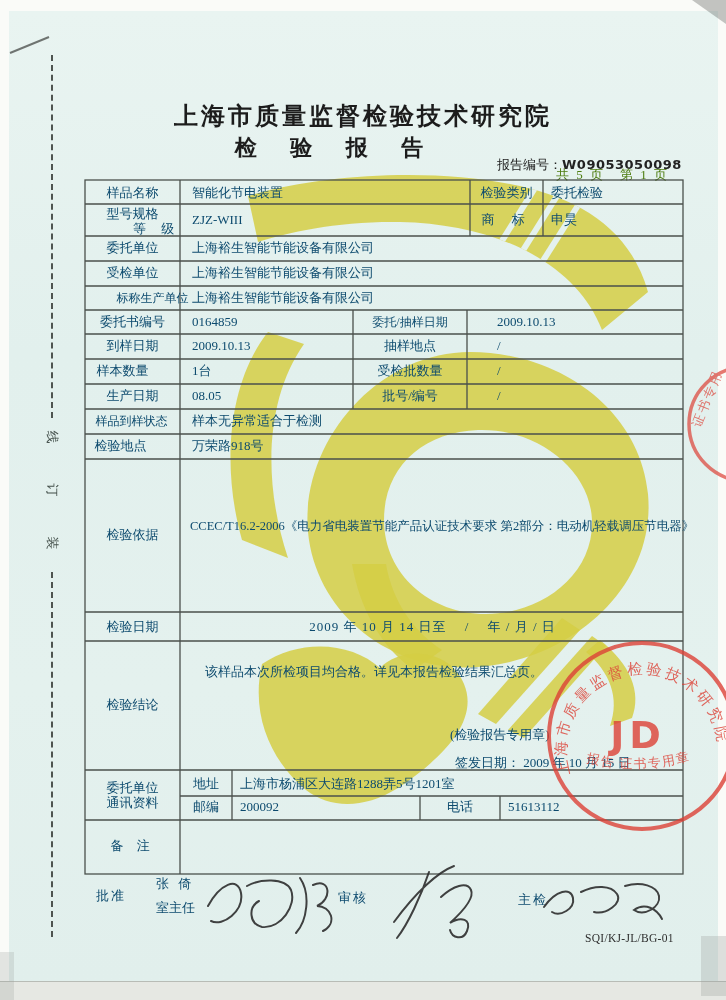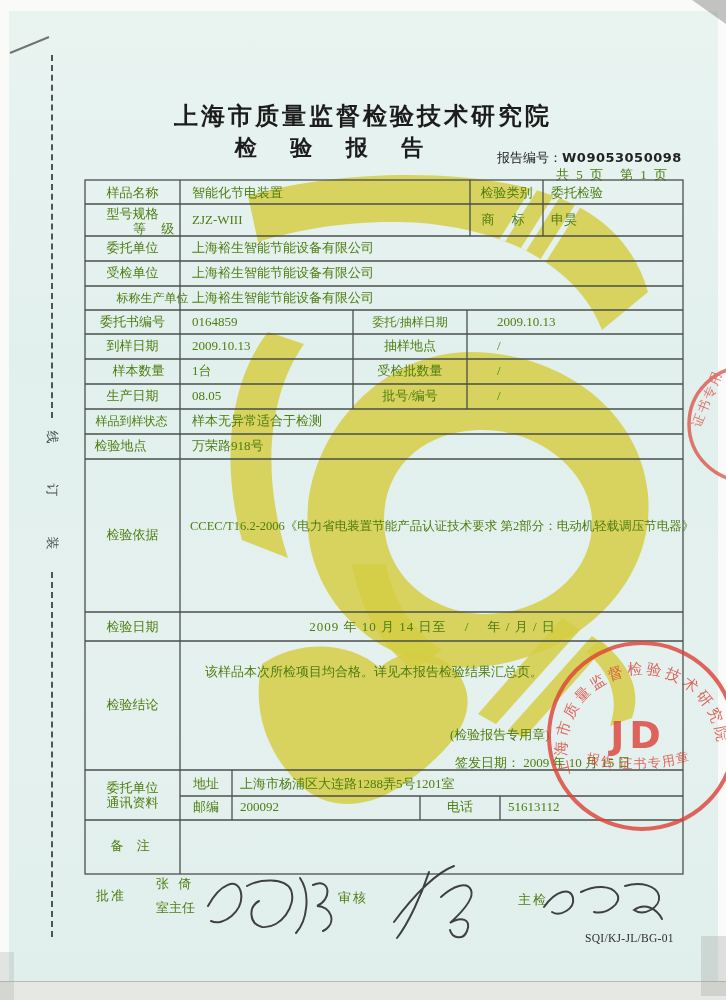--- a/index.html
+++ b/index.html
@@ -1,28 +1,28 @@
 <!DOCTYPE html>
 <html><head>
 <meta charset="utf-8">
 <style>
   html,body{margin:0;padding:0;}
   body{width:726px;height:1000px;position:relative;background:#f7f8f4;
        font-family:"Liberation Serif","DejaVu Serif",serif;overflow:hidden;}
   .abs{position:absolute;}
   .paper{position:absolute;left:9px;top:11px;width:709px;height:970px;
          background:linear-gradient(180deg,#e9f4f1 0%,#e2f0ed 35%,#e4f1ee 70%,#e1efec 100%);}
-  .cell{position:absolute;font-size:13px;color:#4d7c0f;white-space:nowrap;line-height:16px;}
+  .cell{position:absolute;font-size:13px;color:#0c4a6e;white-space:nowrap;line-height:16px;}
   .c{text-align:center;}
   .sm{font-size:12px;}
   .hdr-org{position:absolute;left:0;top:100px;width:726px;text-align:center;
            font-size:24px;font-weight:600;letter-spacing:3px;color:#1c1c1c;}
   .hdr-doc{position:absolute;left:0;top:133px;width:672px;text-align:center;
            font-size:22px;font-weight:700;letter-spacing:14px;color:#1c1c1c;}
-  .hdr-no{position:absolute;left:497px;top:149px;font-size:13px;color:#222;}
+  .hdr-no{position:absolute;left:497px;top:156px;font-size:13px;color:#222;}
   .hdr-no b{font-family:"DejaVu Sans","Liberation Sans",sans-serif;font-weight:600;font-size:13px;letter-spacing:.5px;}
   .hdr-page{position:absolute;left:556px;top:166px;font-size:13px;letter-spacing:2px;color:#4d7c0f;text-align:center;}
   .bindline{position:absolute;left:51px;width:0;border-left:2px dashed #4e5450;}
   .bindchar{position:absolute;left:41px;width:22px;text-align:center;font-size:13px;color:#44504b;
             transform:rotate(90deg);}
   .foot-code{position:absolute;left:585px;top:932px;font-size:11.5px;color:#2c2c2c;letter-spacing:.3px;}
   .two-line{line-height:15px;}
   .edge{position:absolute;background:#fafbf8;}
 </style>
 </head>
@@ -115,21 +115,21 @@
 <div class="cell c" style="left:85px;top:314px;width:95px;">委托书编号</div>
 <div class="cell" style="left:192px;top:314px;">0164859</div>
 <div class="cell c sm" style="left:353px;top:314px;width:114px;">委托/抽样日期</div>
 <div class="cell" style="left:497px;top:314px;">2009.10.13</div>
 
 <div class="cell c" style="left:85px;top:338px;width:95px;">到样日期</div>
 <div class="cell" style="left:192px;top:338px;">2009.10.13</div>
 <div class="cell c" style="left:353px;top:338px;width:114px;">抽样地点</div>
 <div class="cell" style="left:497px;top:338px;">/</div>
 
-<div class="cell c" style="left:85px;top:363px;width:75px;margin-left:16px;">样本数量</div>
+<div class="cell c" style="left:85px;top:363px;width:75px;">样本数量</div>
 <div class="cell" style="left:192px;top:363px;">1台</div>
 <div class="cell c" style="left:353px;top:363px;width:114px;">受检批数量</div>
 <div class="cell" style="left:497px;top:363px;">/</div>
 
 <div class="cell c" style="left:85px;top:388px;width:95px;">生产日期</div>
 <div class="cell" style="left:192px;top:388px;">08.05</div>
 <div class="cell c" style="left:353px;top:388px;width:114px;">批号/编号</div>
 <div class="cell" style="left:497px;top:388px;">/</div>
 
 <div class="cell c sm" style="left:85px;top:413px;width:93px;">样品到样状态</div>

